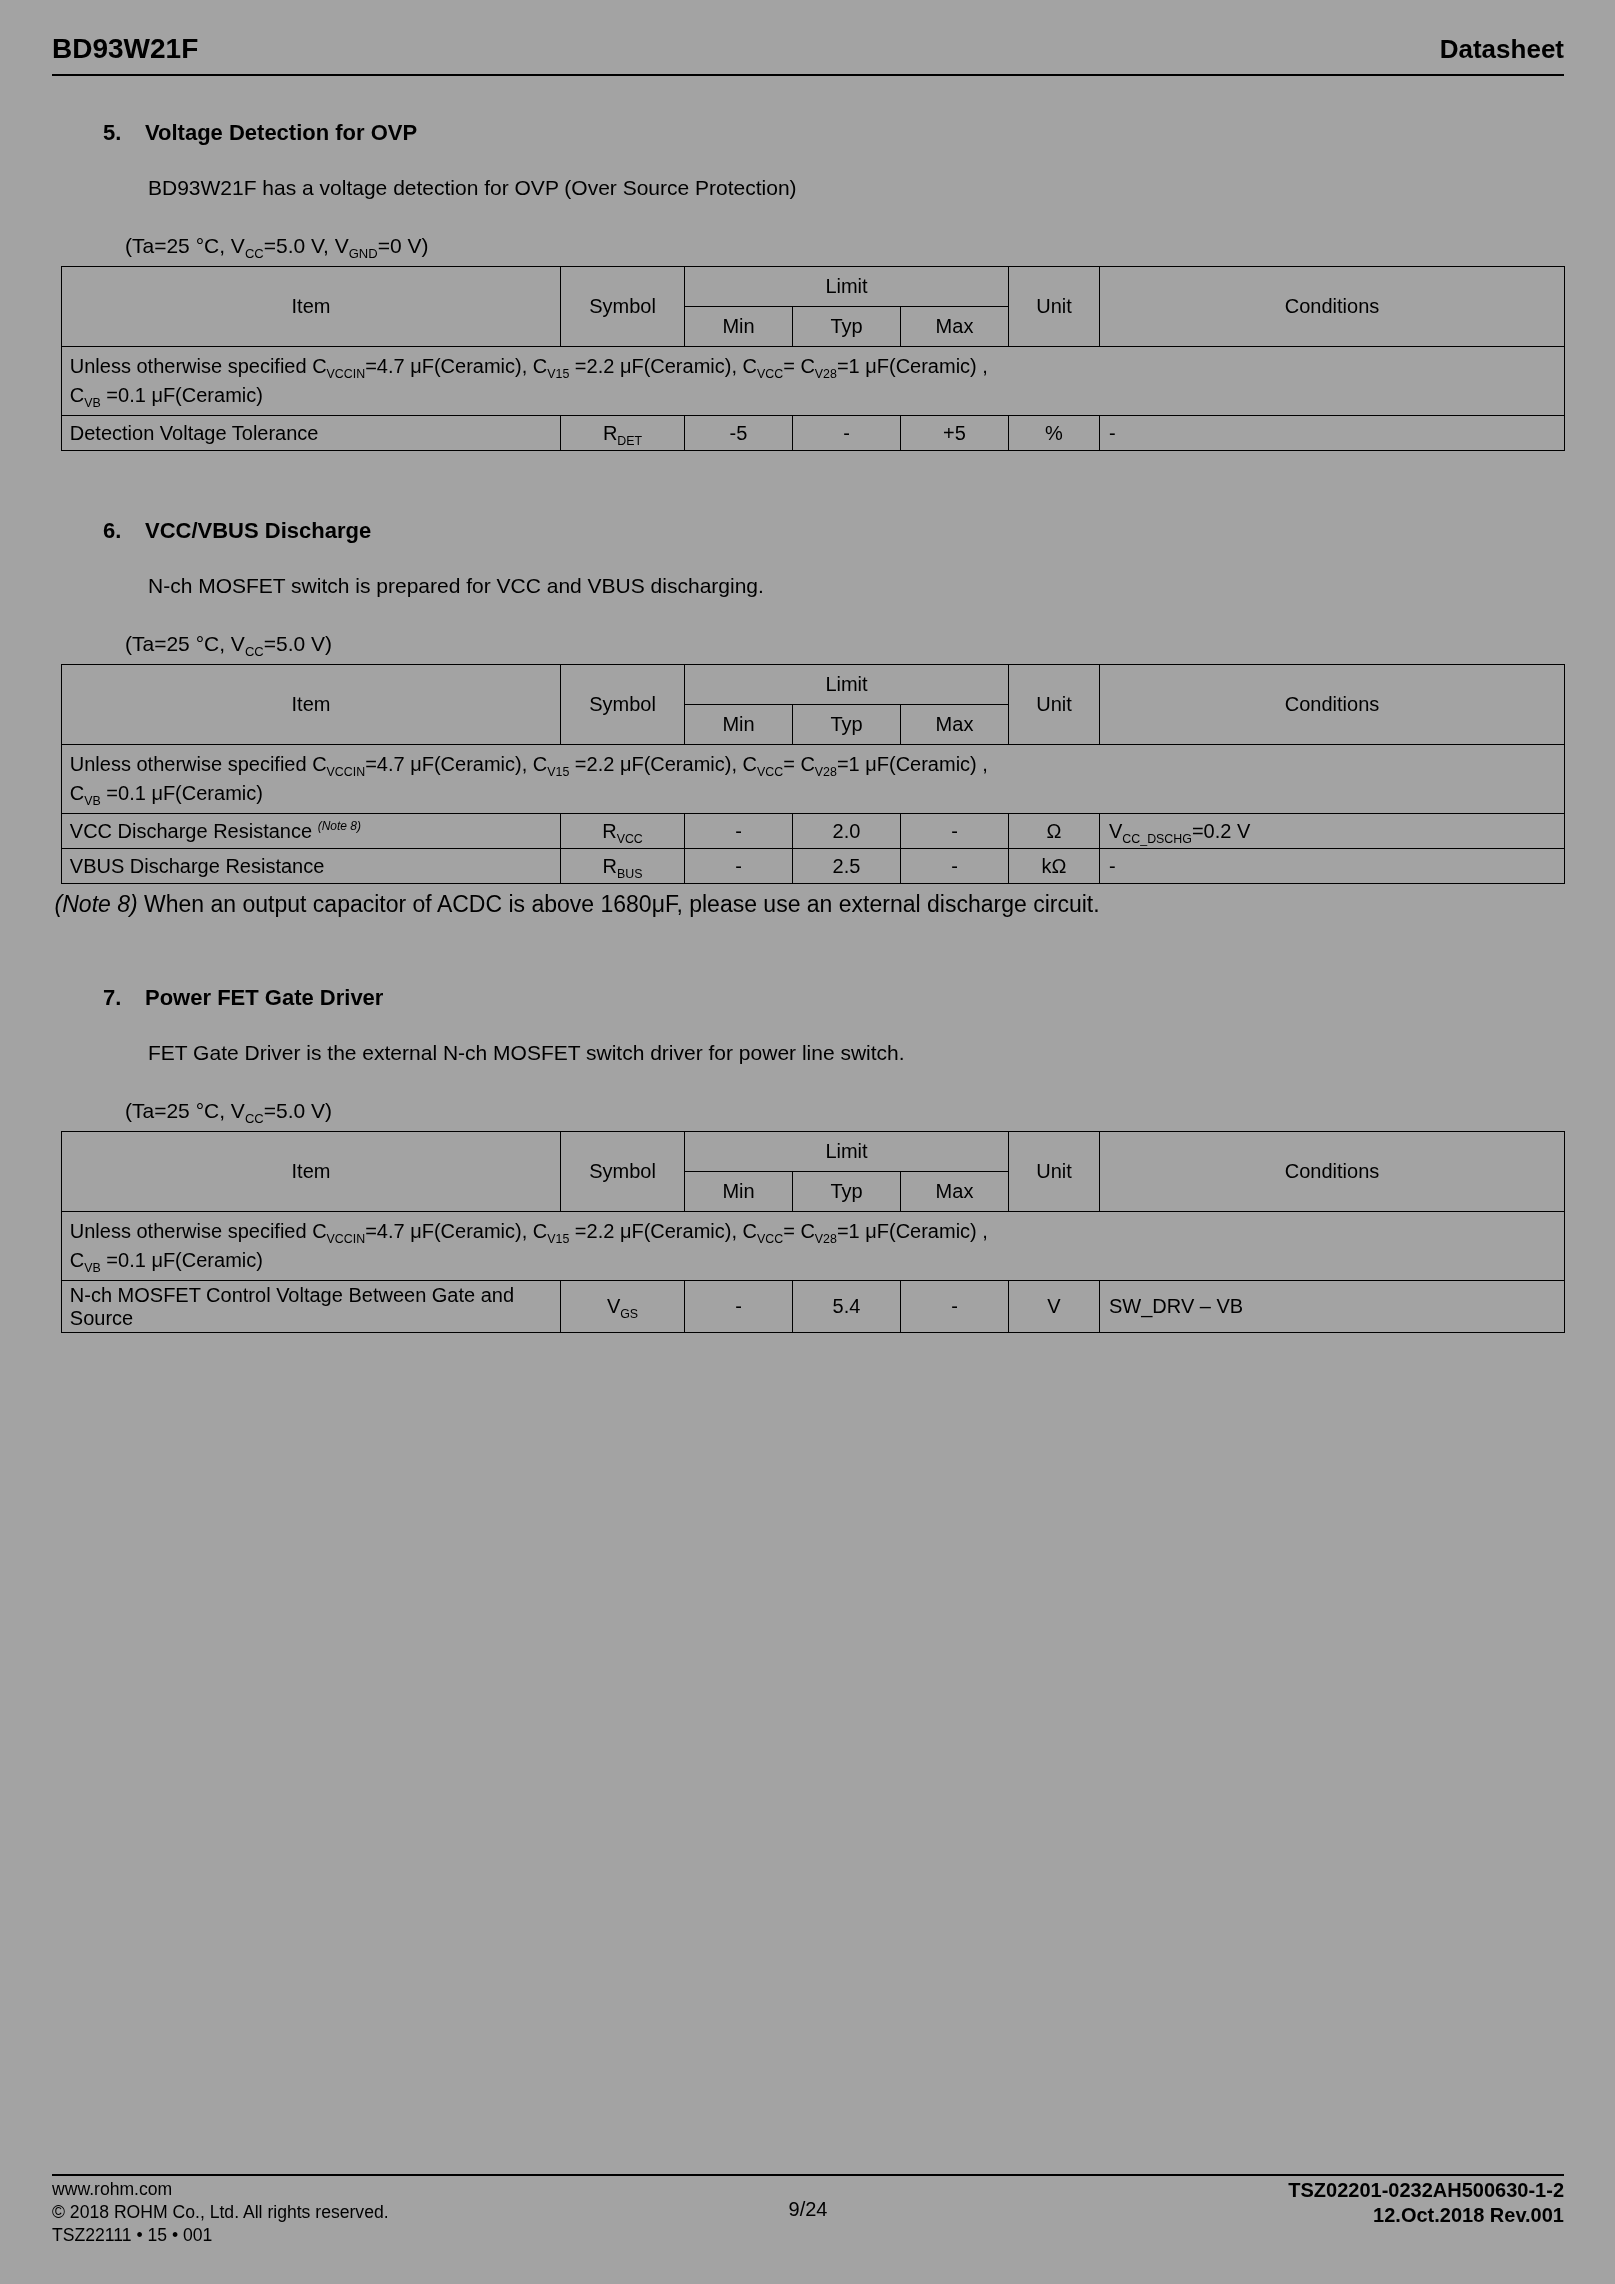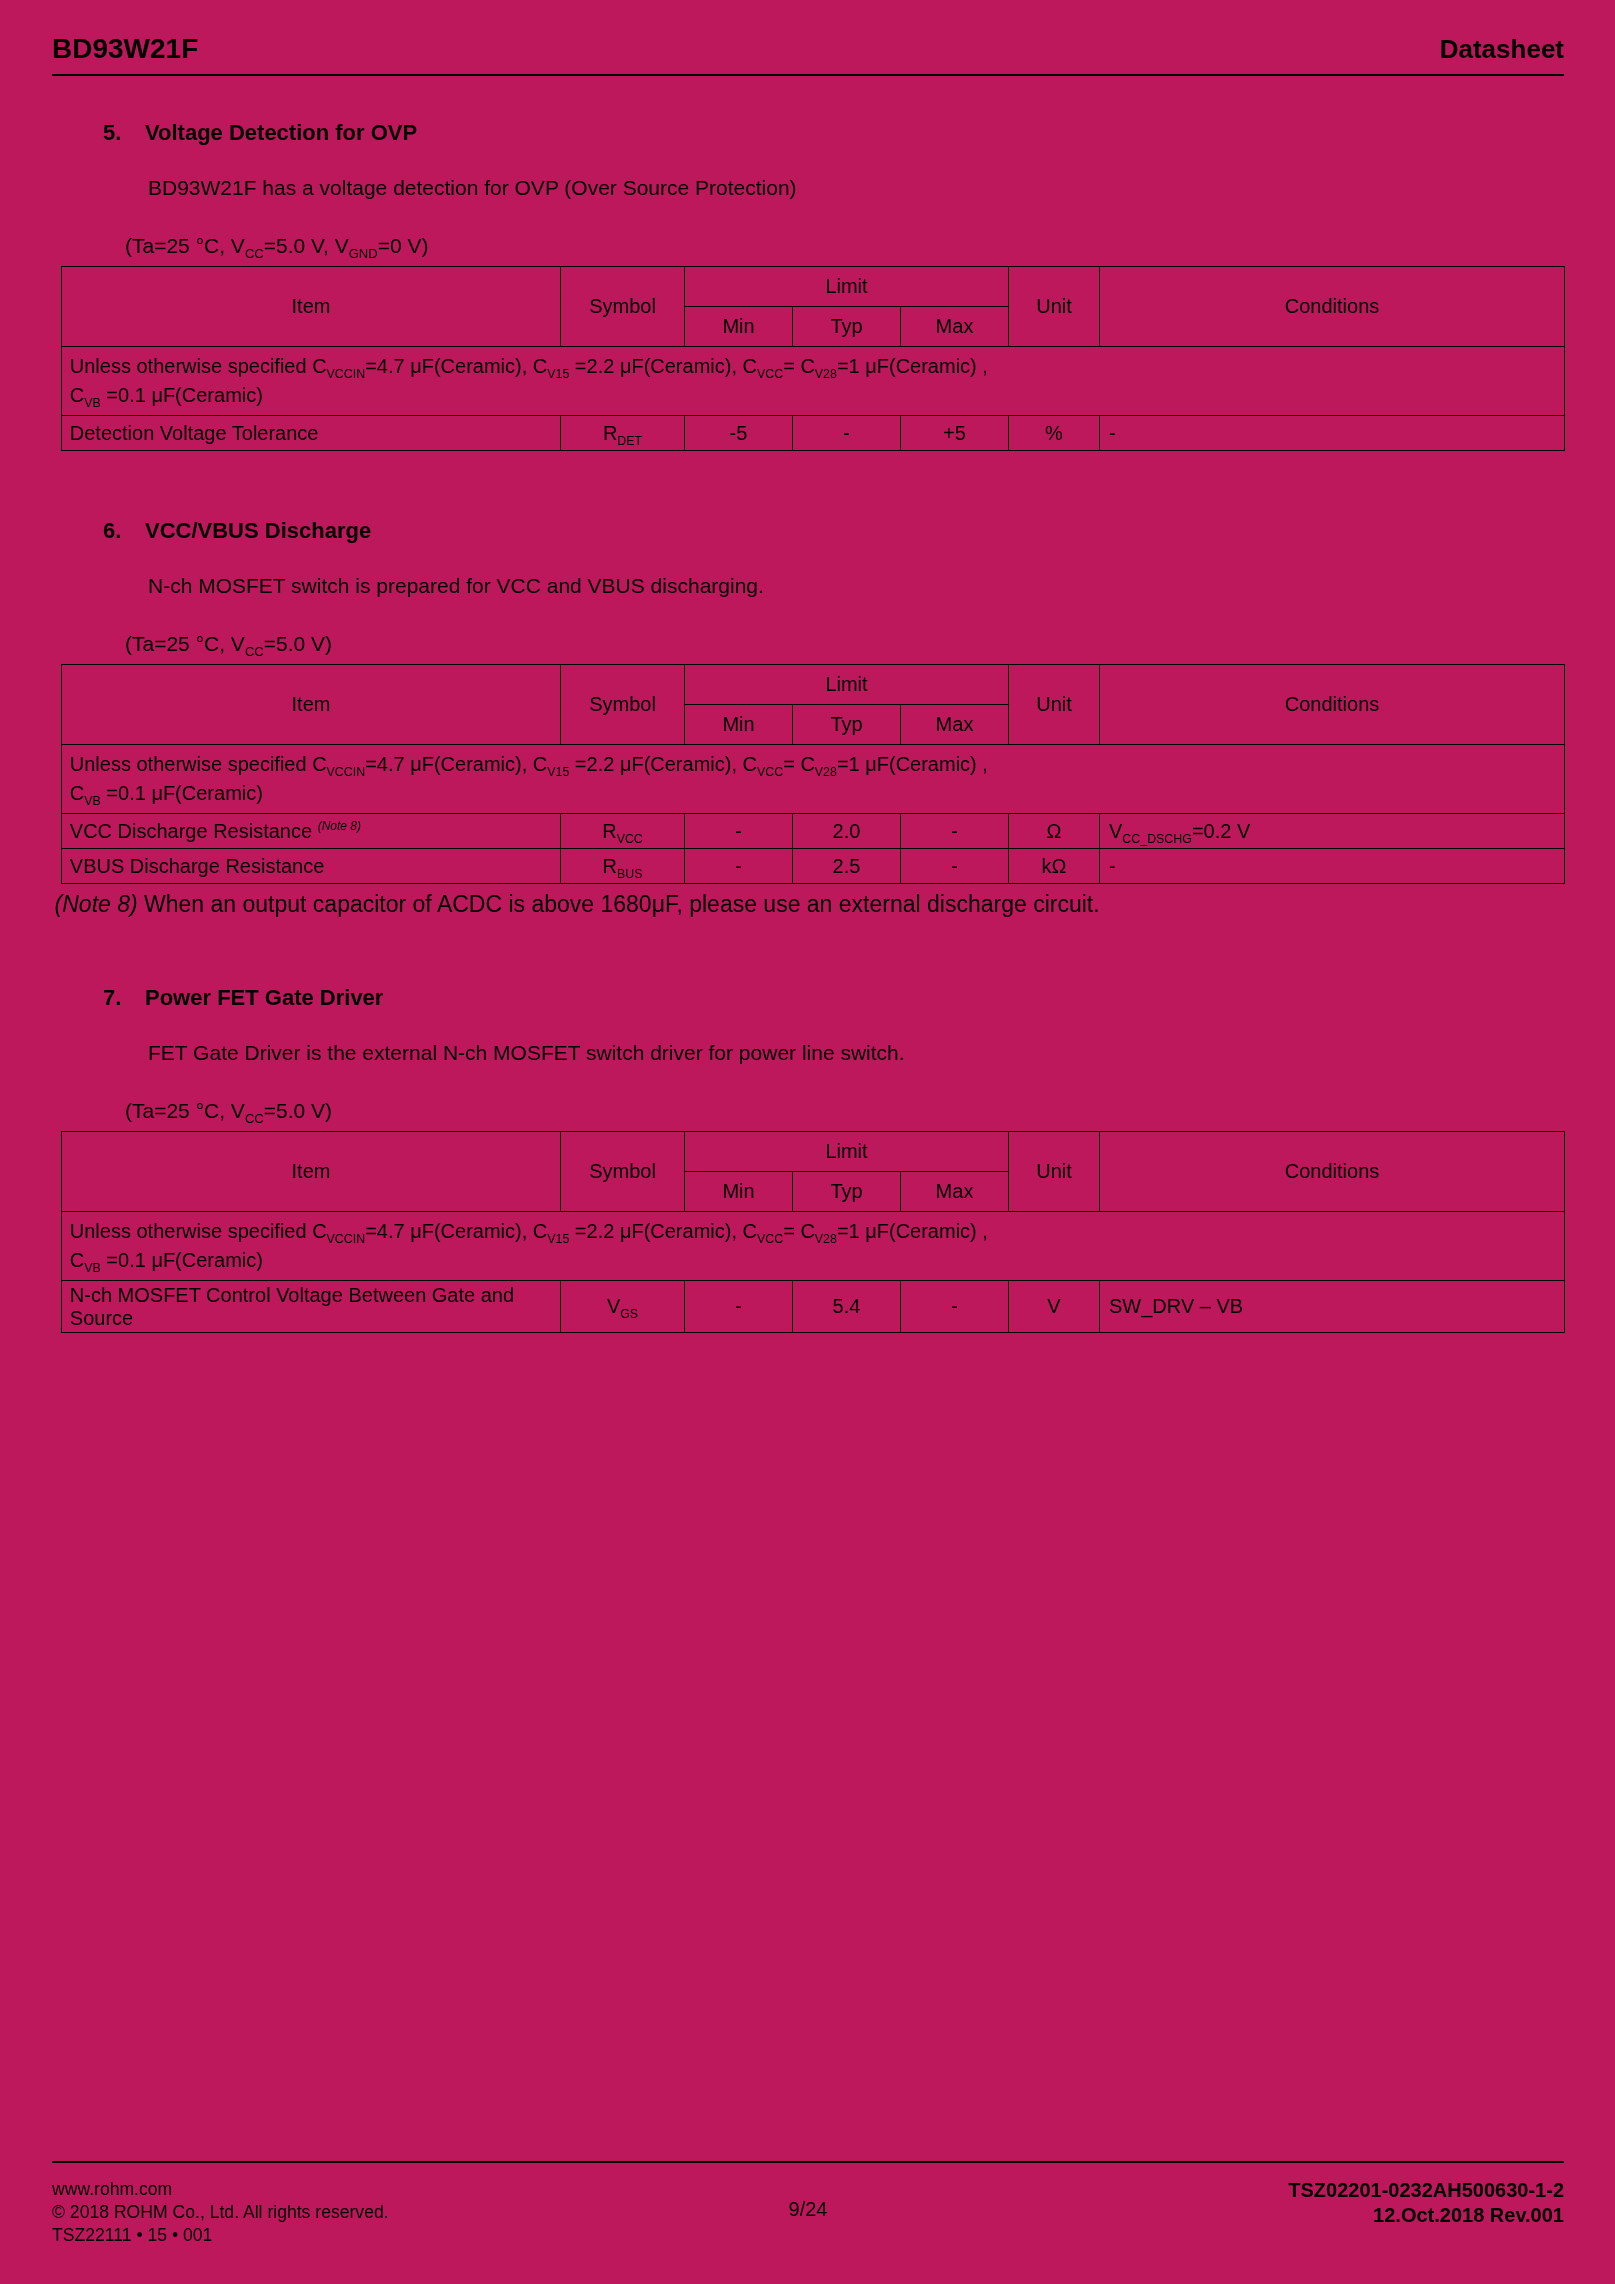--- a/index.html
+++ b/index.html
@@ -7,21 +7,21 @@
   html, body { background: #ffffff; }
   body {
     width: 1616px; height: 2284px;
     font-family: "Liberation Sans", sans-serif;
     color: #000;
   }
   .page {
     position: relative;
     width: 1616px; height: 2284px;
     padding: 33px 52px 0 52px;
-    background: #be185d;
+    background: #a3a3a3;
   }
   
   .header {
     display: flex; justify-content: space-between; align-items: flex-end;
     border-bottom: 2.6px solid #000; padding-bottom: 9px;
   }
   .doc-title { font-size: 28px; font-weight: bold; }
   .doc-type  { font-size: 26px; font-weight: bold; margin-left: 16px; }
 
   .page-title { font-size: 24px; font-weight: bold; margin-top: 62px; }
@@ -51,21 +51,21 @@
   .t-c { text-align: center; padding: 2.6px 3.9px; }
   .t-cond { text-align: left; padding: 2.6px 9px; }
   sub { font-size: 62%; line-height: 0; }
   sup { font-size: 60%; line-height: 0; font-style: italic; }
   .note { font-size: 23px; margin: 6.5px 0 0 2.6px; }
   .note .note-label { font-style: italic; }
 
   
   .footer {
     position: absolute; left: 52px; right: 52px; bottom: 37px;
-    border-top: 2.6px solid #000; padding-top: 15px;
+    border-top: 2.6px solid #000; padding-top: 2px;
   }
   .footer-inner { position: relative; display: flex; justify-content: space-between; align-items: flex-start; }
   .f-left { font-size: 17.6px; line-height: 23px; }
   .f-center { position: absolute; left: 50%; transform: translateX(-50%); top: 19.6px; font-size: 20px; }
   .f-right { text-align: right; font-weight: bold; font-size: 20px; line-height: 25.4px; }
 </style>
 </head>
 <body>
 
 <div class="page">

